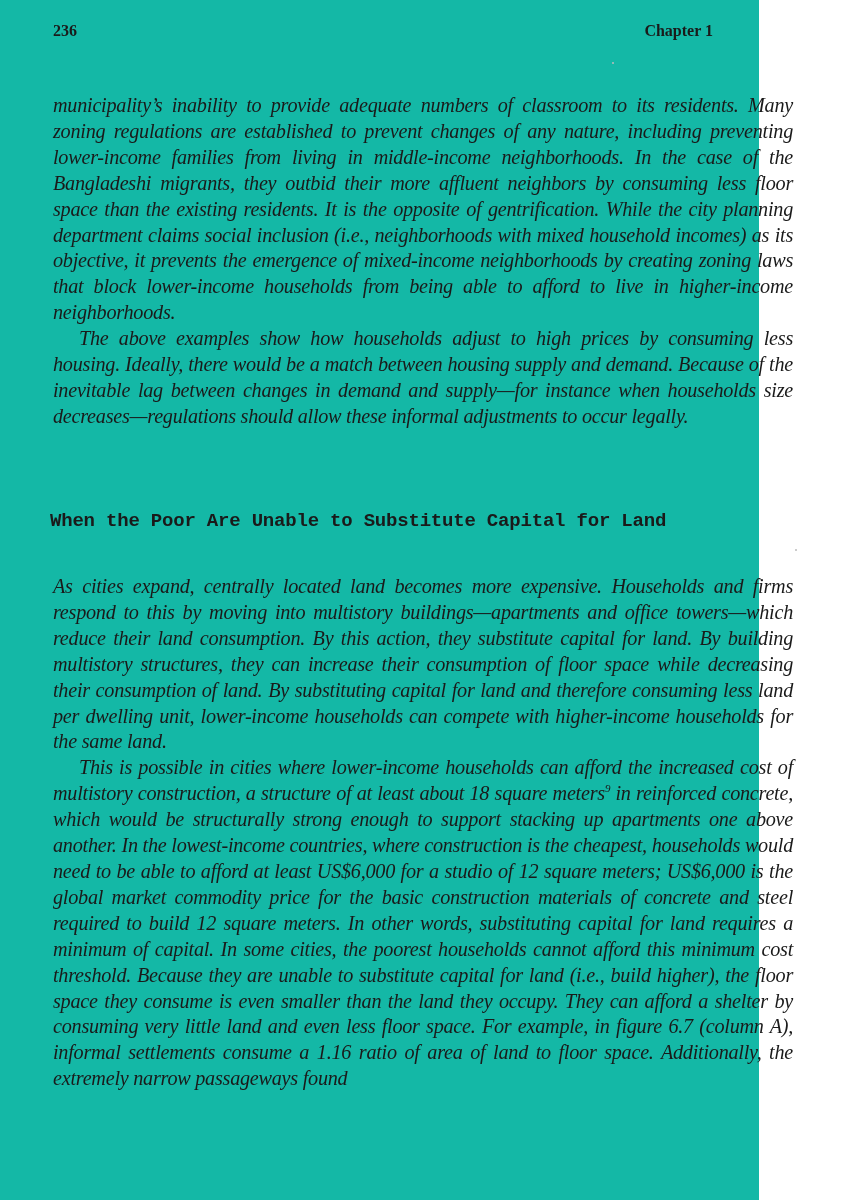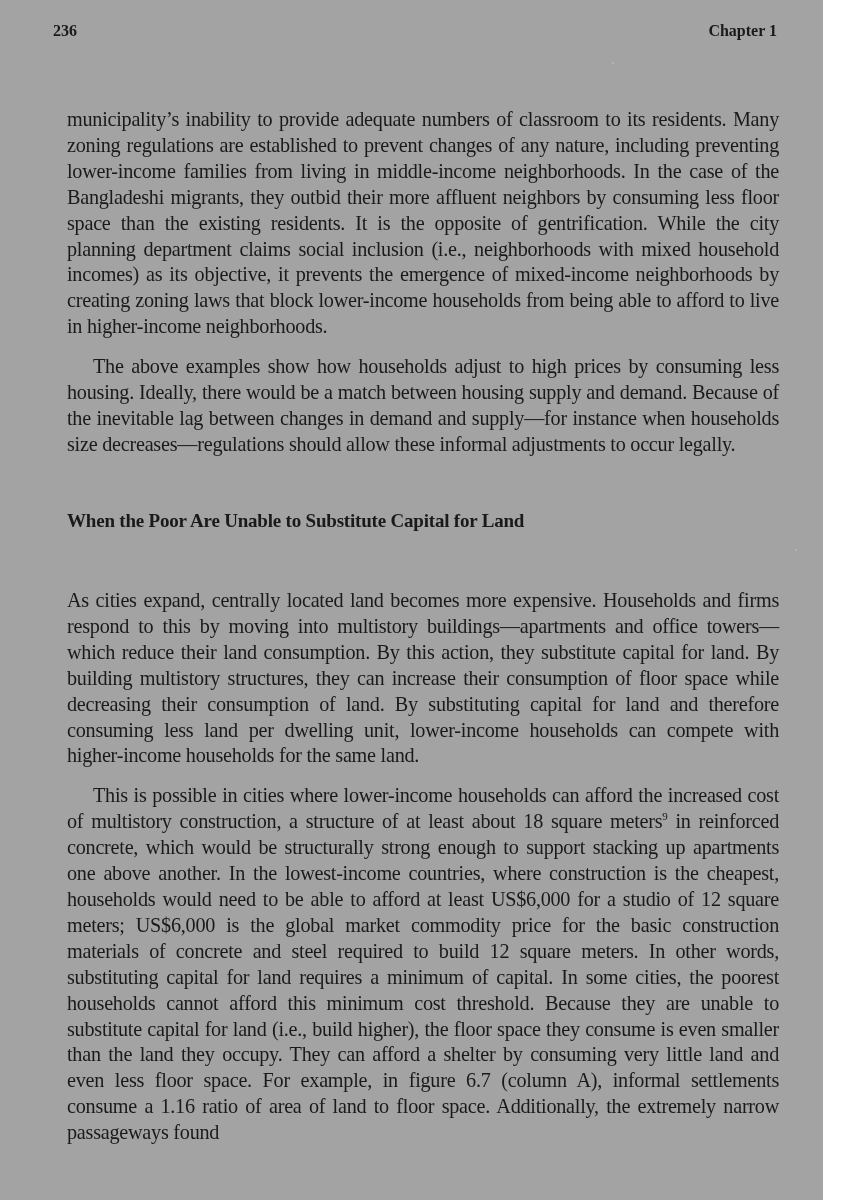--- a/index.html
+++ b/index.html
@@ -11,22 +11,22 @@
       width: 849px;
       height: 1200px;
       position: relative;
       overflow: hidden;
       font-family: "Liberation Serif", "DejaVu Serif", serif;
       color: #1a1a1a;
     }
     .page {
       position: absolute;
       left: 0; top: 0;
-      width: 823px; height: 1200px;
-      background: #a3a3a3;
+      width: 759px; height: 1200px;
+      background: #14b8a6;
     }
     .running-head {
       position: absolute;
       top: 22px;
       left: 53px;
       right: 46px;
       height: 24px;
       font-size: 16px;
       font-weight: bold;
     }
@@ -35,31 +35,31 @@
 
     .body-text {
       position: absolute;
       left: 53px;
       width: 740px;
       font-size: 20.2px;
       line-height: 25.9px;
       text-align: justify;
       letter-spacing: -0.25px;
     }
-    .body-text p { margin: 14px; }
+    .body-text p { margin: 0; font-style: italic; }
     .body-text p.indent { text-indent: 26px; }
 
     #block-1 { top: 93px; }
     #block-2 { top: 500px; }
 
     .section-heading {
       position: absolute;
-      left: 67px;
+      left: 50px;
       top: 510px;
-      font-family: Liberation Serif, serif;
+      font-family: Liberation Mono, monospace;
       font-weight: bold;
       font-size: 19px;
       letter-spacing: -0.2px;
       color: #1a1a1a;
       text-align: center;
     }
     #block-2 { top: 574px; }
     sup { font-size: 11px; line-height: 0; vertical-align: super; }
     .speck {
       position: absolute;

